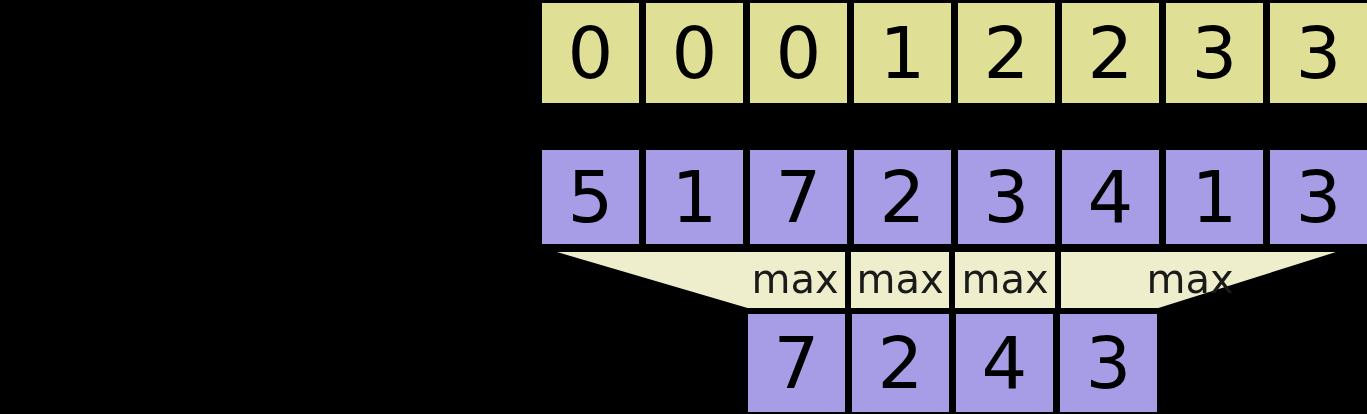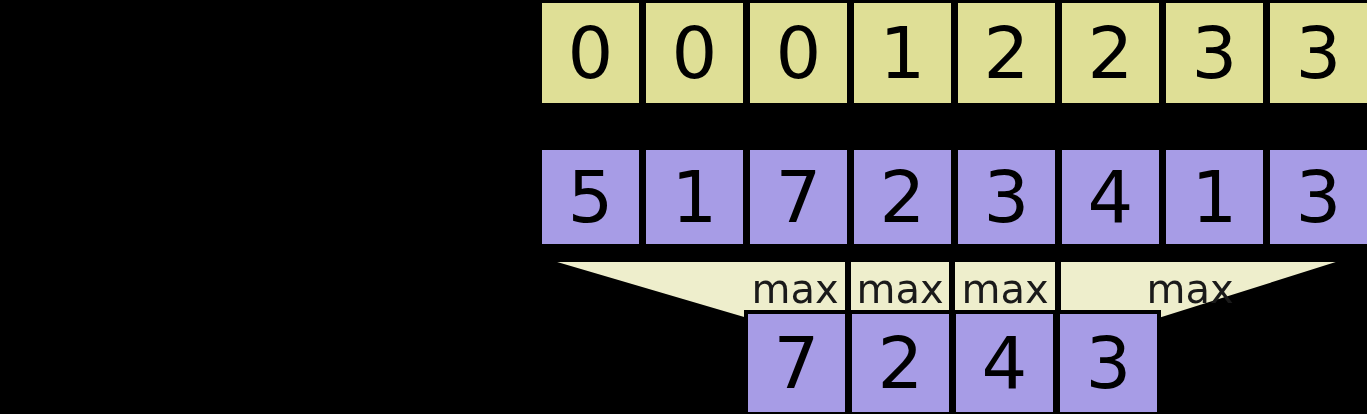--- a/index.html
+++ b/index.html
@@ -46,21 +46,21 @@
   }
 
   #index-row  { left: 538px; top: -1px;  width: 833px; height: 108px; }
   #value-row  { left: 538px; top: 146px; width: 833px; height: 102px; }
   #output-row { left: 744px; top: 310px; width: 418px; height: 106px; }
 
   
   #funnel-band {
     position: absolute;
     left: 0;
-    top: 256px;
+    top: 246px;
     width: 1367px;
     height: 68px;
   }
   #funnel-band svg {
     display: block;
     width: 1367px;
     height: 68px;
   }
   .funnel-shape {
     fill: #eeeecc;

